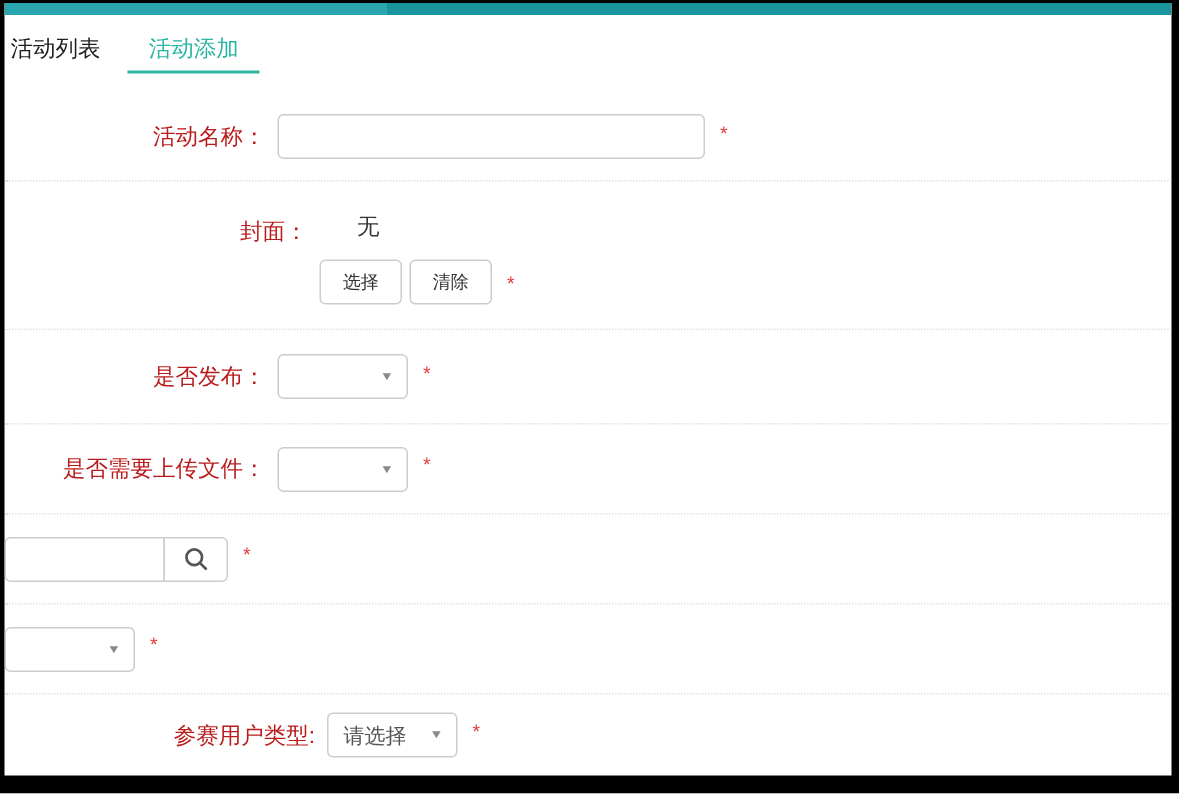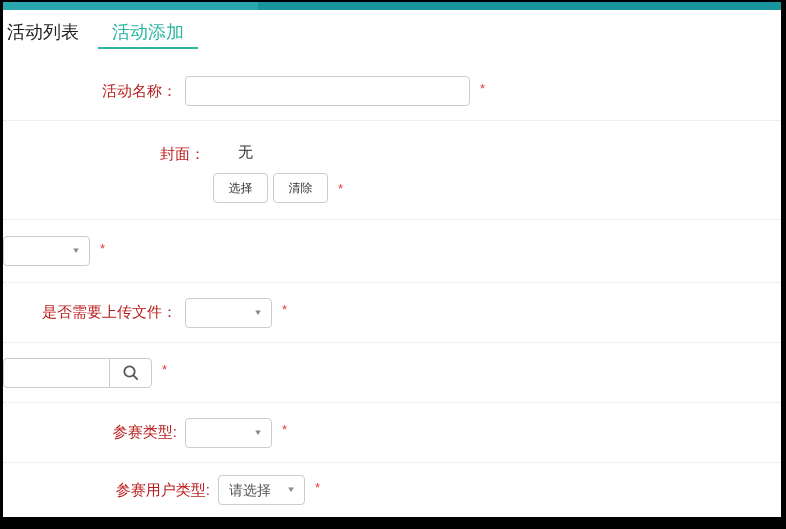--- a/index.html
+++ b/index.html
@@ -28,21 +28,21 @@
   .top-accent{
     height:8px;width:100%;
     background:linear-gradient(to right,
       var(--topbar-left) 0px, var(--topbar-left) 255px,
       var(--topbar-right) 255px, var(--topbar-right) 100%);
   }
   
   .tabs{
     height:38px;
     padding:12px 0 0 1px;
-    font-size:18px;
+    font-size:15px;
   }
   .tab{
     display:inline-block;
     line-height:21px;
     color:#1f1f1f;
     cursor:pointer;
     vertical-align:top;
   }
   .tab-inactive{margin:0 0 0 3px;}
   .tab-active{
@@ -188,20 +188,21 @@
         <div class="cover-none">无</div>
         <div class="cover-buttons">
           <button class="btn">选择</button>
           <button class="btn">清除</button>
           <span class="required" style="top:0;">*</span>
         </div>
       </div>
     </div>
 
     <div class="form-row r3">
+      <div class="form-label">是否发布：</div>
       <div class="control">
         <div class="select-box">
           <span></span>
           <span class="select-arrow">▼</span>
         </div>
         <span class="required">*</span>
       </div>
     </div>
 
     <div class="form-row r4">
@@ -226,21 +227,20 @@
                 <line x1="11.6" y1="11.6" x2="15.2" y2="15.2" stroke="#555" stroke-width="1.8" stroke-linecap="round"></line>
               </svg>
             </span>
           </button>
         </div>
         <span class="required">*</span>
       </div>
     </div>
 
     <div class="form-row r6">
-      <div class="form-label">参赛类型:</div>
       <div class="control">
         <div class="select-box">
           <span></span>
           <span class="select-arrow">▼</span>
         </div>
         <span class="required">*</span>
       </div>
     </div>
 
     <div class="form-row r7">

